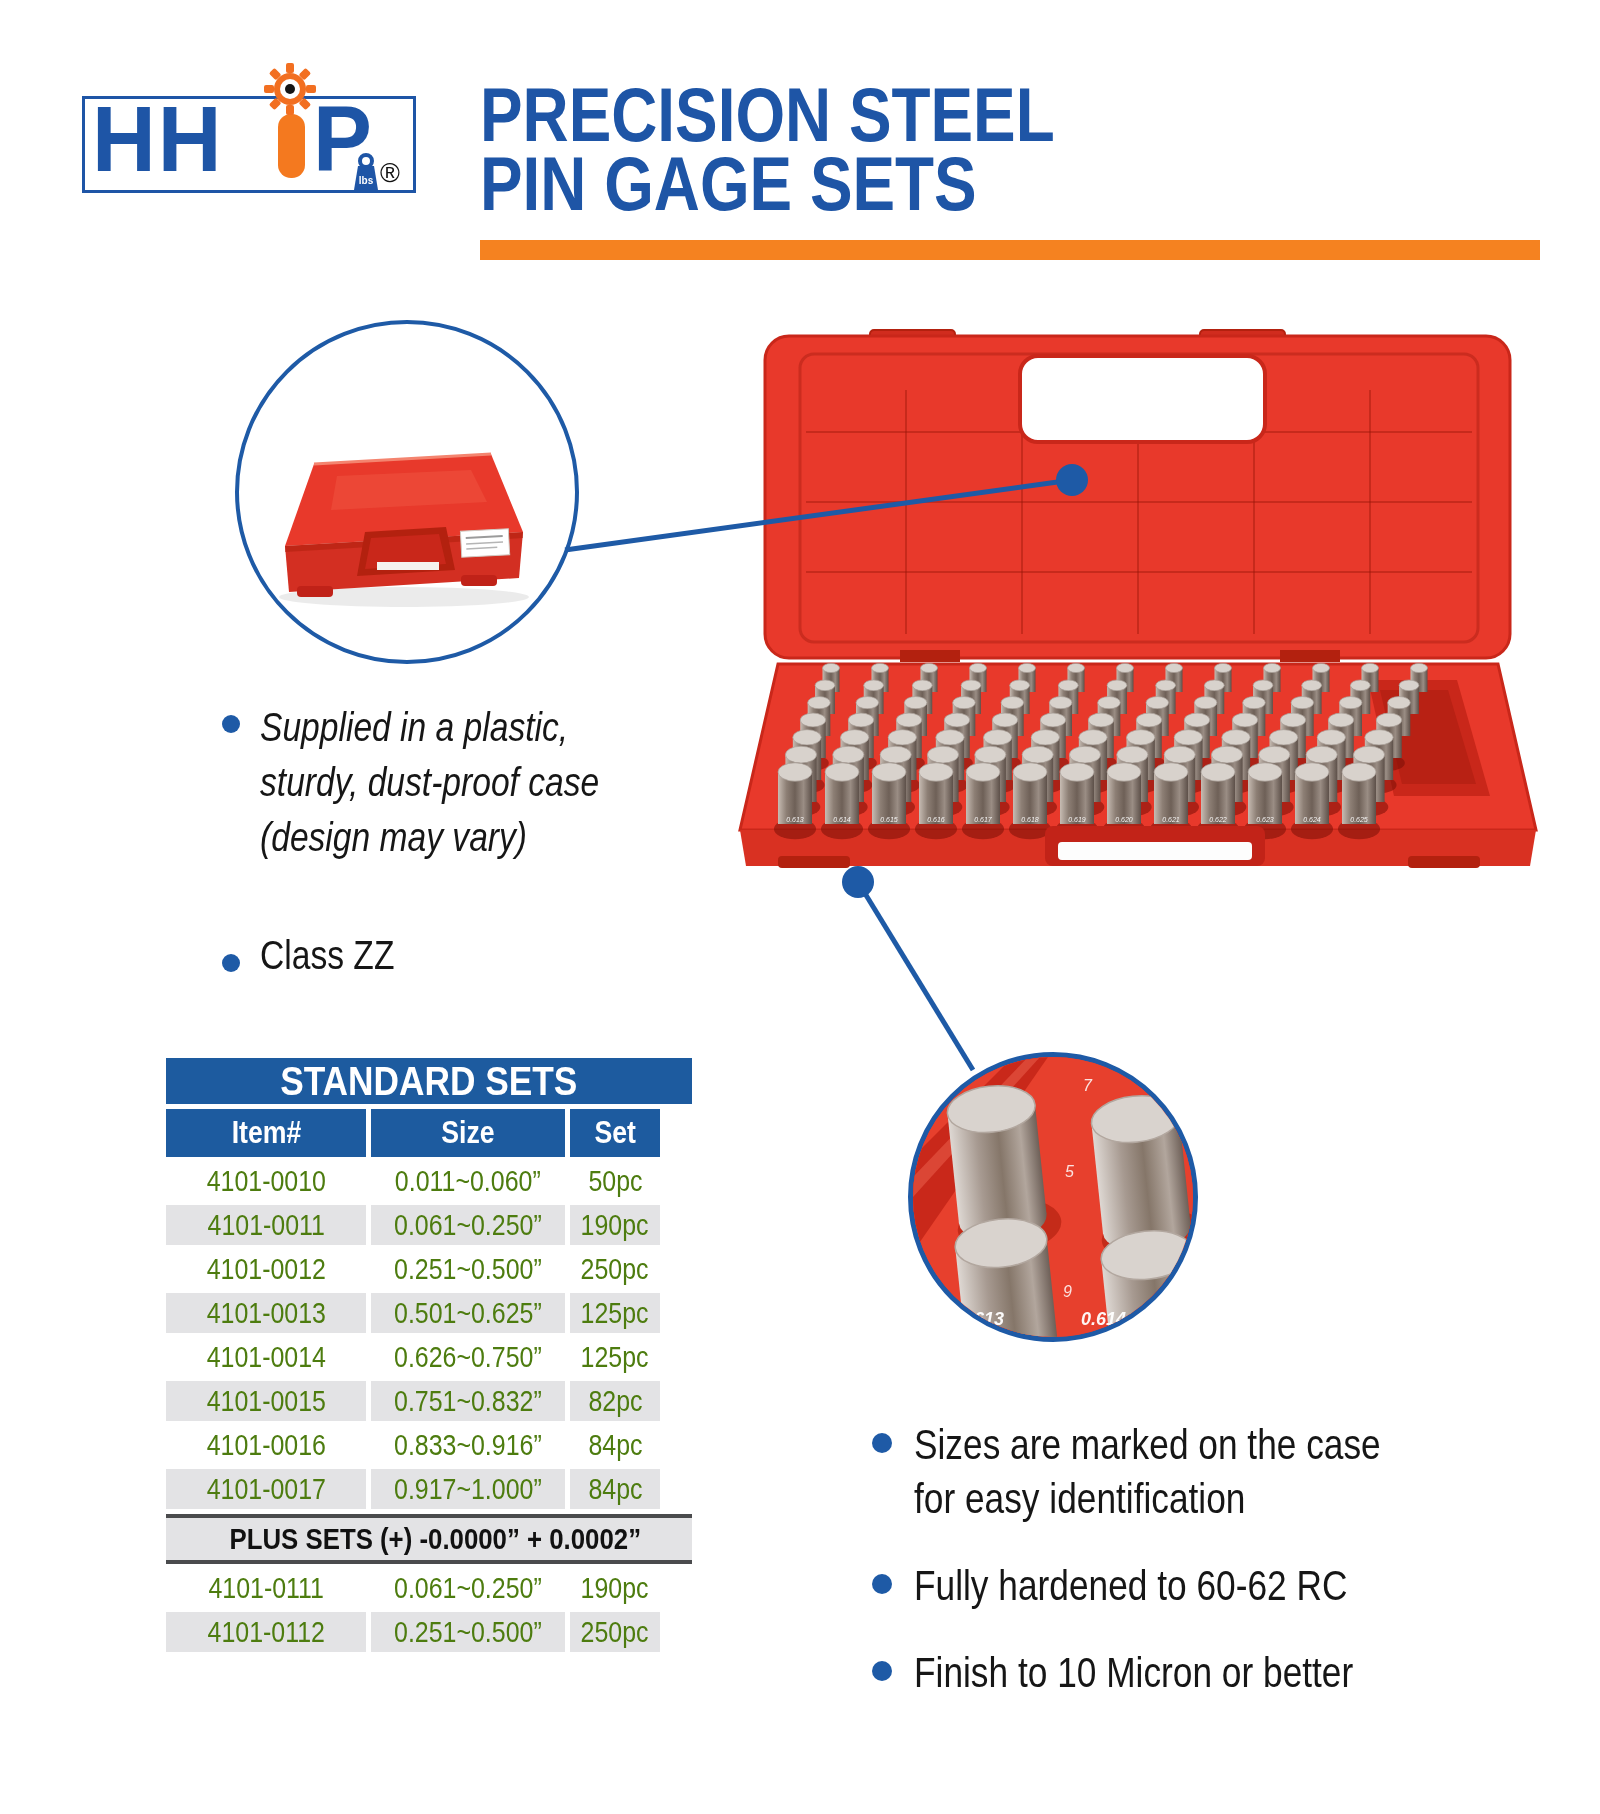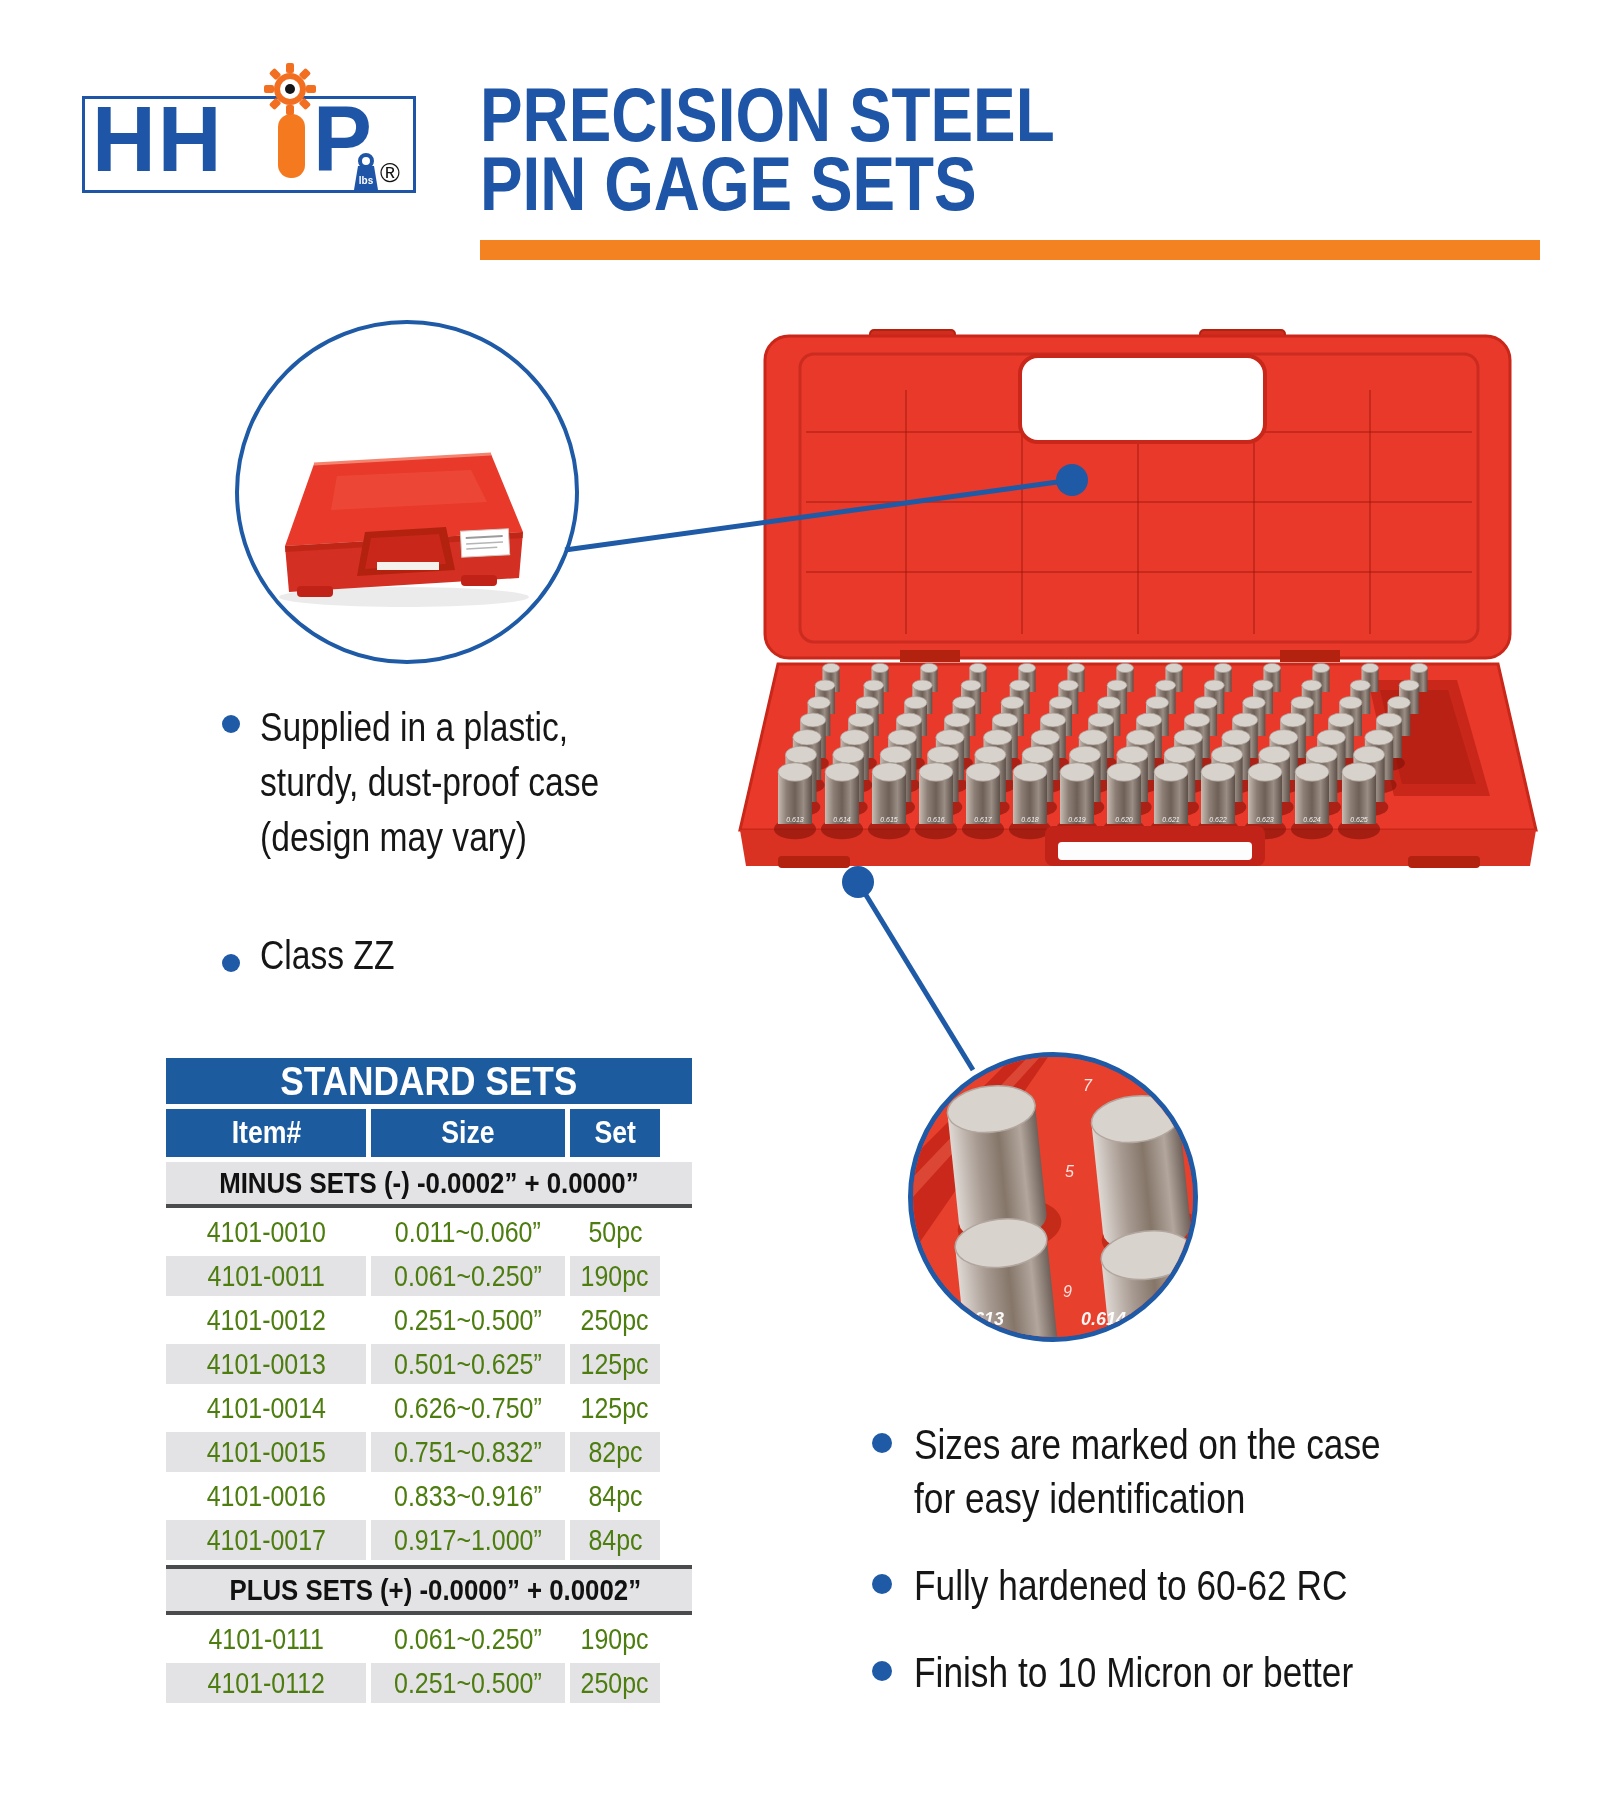--- a/index.html
+++ b/index.html
@@ -462,21 +462,21 @@
         <ellipse cx="0" cy="-38" rx="46" ry="24" fill="#d9d3ce" stroke="#b2a79f" stroke-width="1.5"></ellipse>
       </g>
       <text x="170" y="34" font-size="16" font-style="italic" fill="#ffffff" opacity="0.85">7</text>
       <text x="152" y="120" font-size="16" font-style="italic" fill="#ffffff" opacity="0.85">5</text>
       <text x="150" y="240" font-size="16" font-style="italic" fill="#ffffff" opacity="0.85">9</text>
       <text x="46" y="268" font-size="18" font-style="italic" font-weight="bold" fill="#ffffff" opacity="0.95">0.613</text>
       <text x="168" y="268" font-size="18" font-style="italic" font-weight="bold" fill="#ffffff" opacity="0.95">0.614</text>
     </svg>
   </div>
 
-  <div class="bullet" style="left:222px;top:700px;">
+  <div class="bullet" style="left:222px;top:700px;font-style:italic;">
     <span class="bdot"></span>
     <div class="blines">
       <div><span class="cxl">Supplied in a plastic,</span></div>
       <div><span class="cxl">sturdy, dust-proof case</span></div>
       <div><span class="cxl">(design may vary)</span></div>
     </div>
   </div>
   <div class="bullet" style="left:222px;top:928px;align-items:center;">
     <span class="bdot"></span>
     <div class="blines">
@@ -487,21 +487,20 @@
   <div id="stable" class="abs">
     <div class="t-title">
       <span class="cx">STANDARD SETS</span>
     </div>
     <div class="t-cols">
       <div class="c-item"><span class="cx">Item#</span></div>
       <div class="c-size"><span class="cx">Size</span></div>
       <div class="c-set"><span class="cx">Set</span></div>
     </div>
     <div id="t-body">
-        <div class="t-section"><span class="cx">MINUS SETS (-) -0.0002” + 0.0000”</span></div>
         <div class="t-row">
           <div class="c-item"><span class="cx">4101-0010</span></div>
           <div class="c-size"><span class="cx">0.011~0.060”</span></div>
           <div class="c-set"><span class="cx">50pc</span></div>
         </div>
         <div class="t-row odd">
           <div class="c-item"><span class="cx">4101-0011</span></div>
           <div class="c-size"><span class="cx">0.061~0.250”</span></div>
           <div class="c-set"><span class="cx">190pc</span></div>
         </div>

